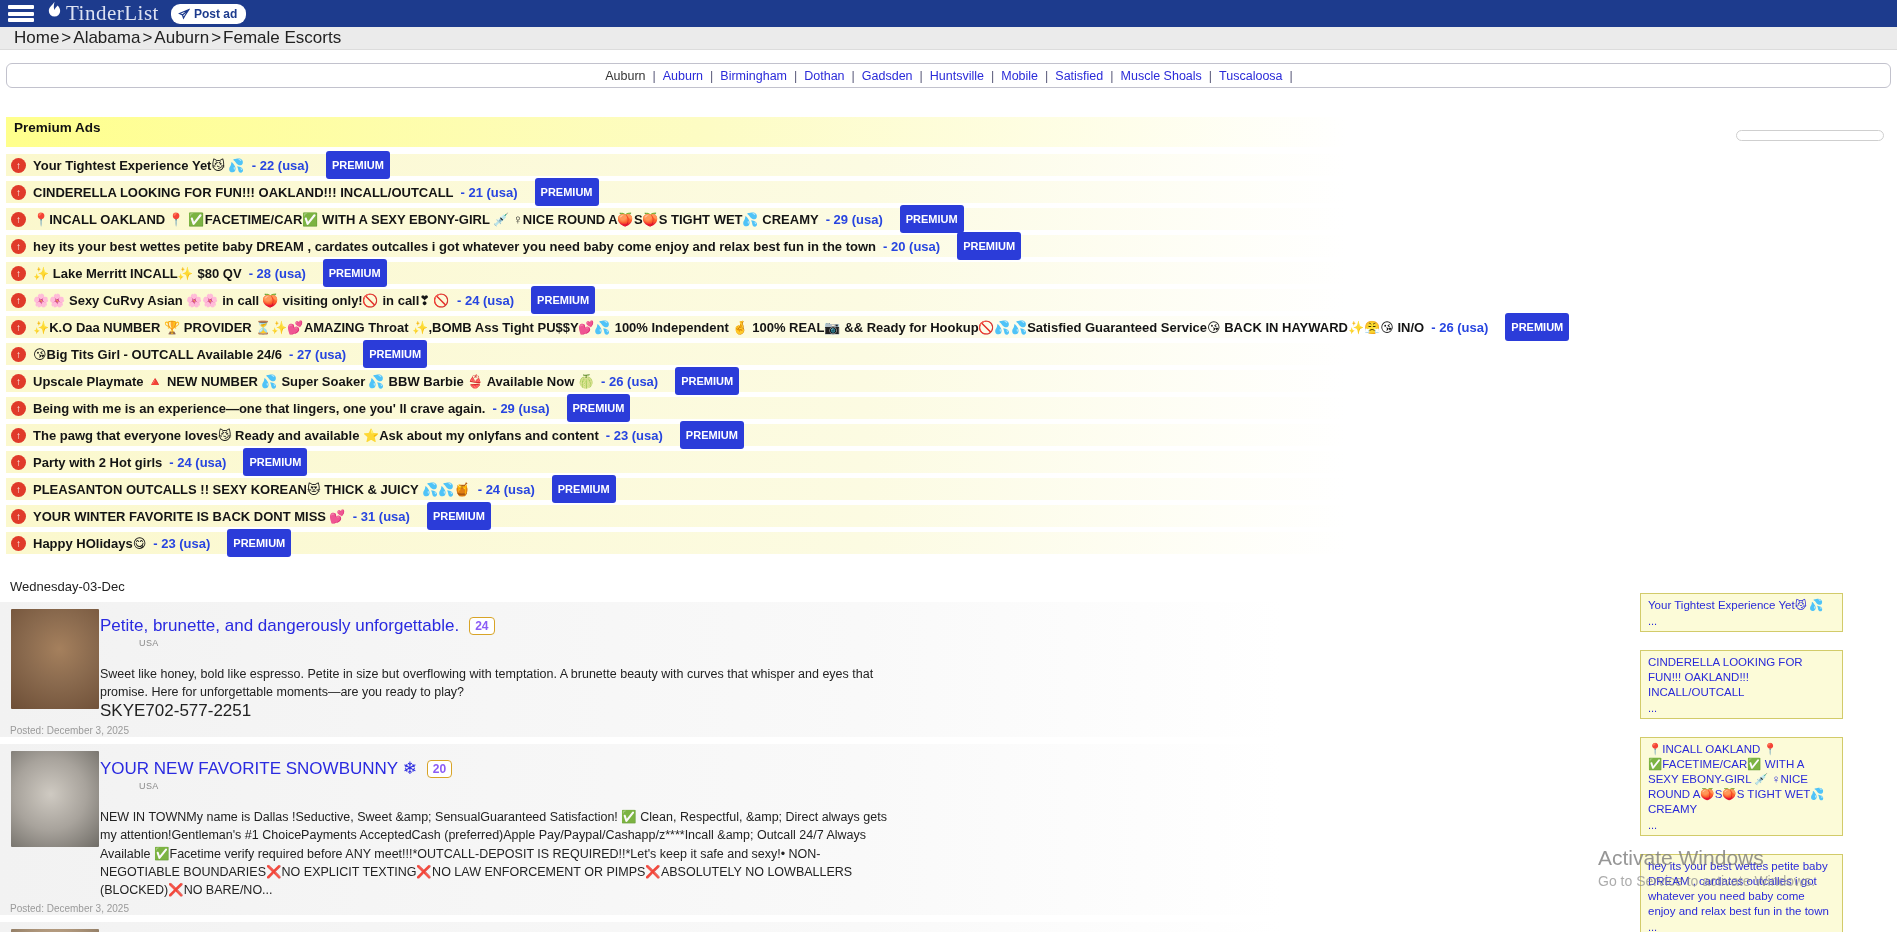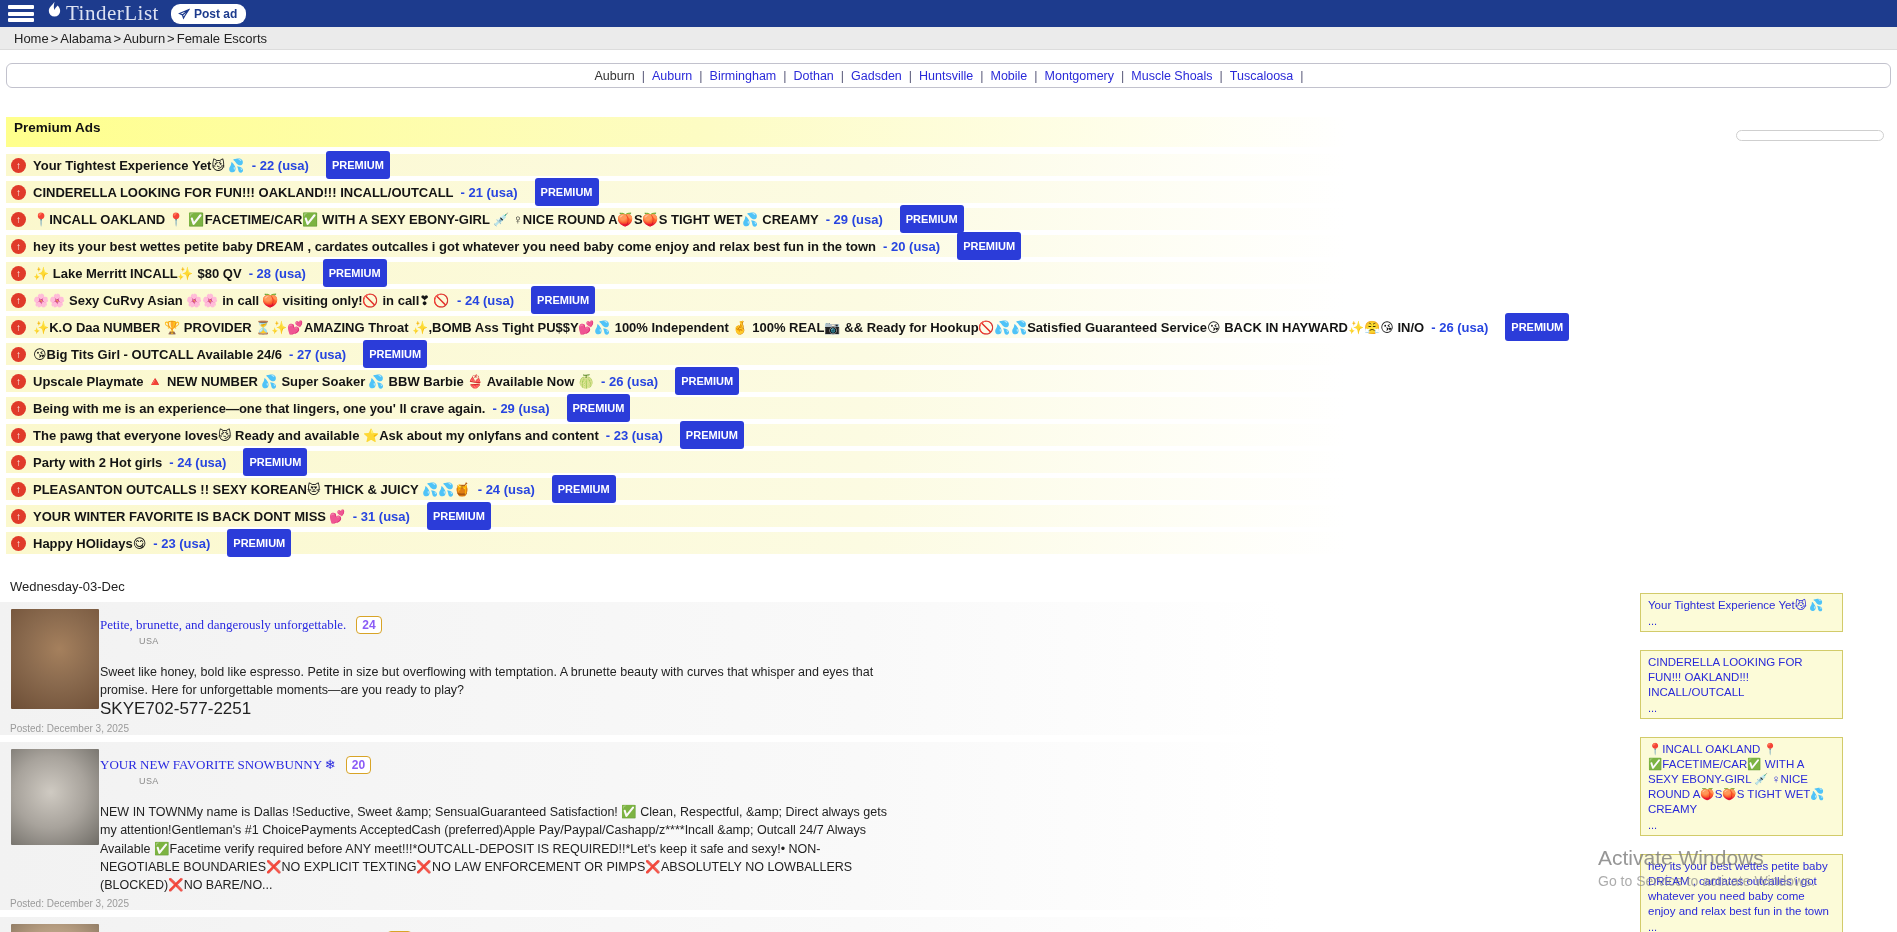--- a/index.html
+++ b/index.html
@@ -11,21 +11,21 @@
   .hamburger { width:26px; height:17px; display:flex; flex-direction:column; justify-content:space-between; cursor:pointer; }
   .hamburger i { display:block; height:4px; background:#fff; border-radius:1px; }
   .brand { display:flex; align-items:flex-start; gap:3px; cursor:pointer; }
   .brand svg { width:17px; height:17px; }
   .brand-name { font-family:"Liberation Serif","DejaVu Serif",serif; font-size:21px; color:#dde2f2; letter-spacing:.5px; }
   .postad { background:#fff; color:#1d3b8d; font-weight:bold; font-size:12px; border:none; border-radius:9px;
     padding:3px 9px 3px 7px; display:flex; align-items:center; gap:4px; cursor:pointer; }
   .postad svg { width:12px; height:12px; }
 
   
-  .breadcrumb { height:23px; background:#ebebeb; border-bottom:1px solid #dcdcdc; font-size:13px; color:#222;
+  .breadcrumb { height:23px; background:#ebebeb; border-bottom:1px solid #dcdcdc; font-size:17px; color:#222;
     display:flex; align-items:center; padding-left:14px; }
   .breadcrumb a { color:#222; text-decoration:none; cursor:pointer; }
   .breadcrumb .bsep { margin:0 2px; color:#222; }
 
   
   .citybox { margin:13px 6px 0 6px; height:25px; border:1px solid #c2c2cd; border-radius:6px; background:#fff;
     display:flex; align-items:center; justify-content:center; font-size:12.5px; }
   .citybox a { color:#2a2ad9; text-decoration:none; margin:0 4px; cursor:pointer; }
   .citybox a.current { color:#333; }
   .citybox .csep { color:#5a5a7a; margin:0 3px; }
@@ -48,21 +48,21 @@
   .cards { width:1565px; }
   .card { position:relative; min-height:96px; margin-bottom:7px; padding:8px 0 16px 0;
     background:linear-gradient(90deg,#f2f2f2 0%,#f9f9f9 55%,#ffffff 82%); }
   .thumb { position:absolute; left:11px; top:7px; width:88px; border-radius:1px; cursor:pointer; }
   .card:nth-of-type(1) .thumb { height:100px; background:radial-gradient(circle at 55% 40%, #a5805d 0%, #8a6a4e 45%, #6d4e36 100%); }
   .card:nth-of-type(2) .thumb { height:96px;  background:radial-gradient(circle at 45% 45%, #cfcac2 0%, #a8a39c 50%, #6f6c66 100%); }
   .card:nth-of-type(3) .thumb { height:102px; background:radial-gradient(circle at 50% 40%, #d6c0a5 0%, #b59c80 50%, #7c6a55 100%); }
   .card:nth-of-type(4) .thumb { height:70px;  background:radial-gradient(circle at 50% 40%, #c9a961 0%, #8a6f38 45%, #2e2620 100%); }
   .ccontent { margin-left:100px; padding-top:6px; }
   .ltitle-row { display:flex; align-items:center; gap:10px; }
-  .ltitle { color:#2a2ae0; font-size:13px; text-decoration:none; cursor:pointer;font-family:Liberation Serif, serif; }
+  .ltitle { color:#2a2ae0; font-size:17px; text-decoration:none; cursor:pointer; }
   .agebox { border:1.5px solid #d8a427; border-radius:4px; background:#fff; color:#8b5cf6; font-size:12px; font-weight:bold;
     padding:0 5px; line-height:16px; }
   .country { font-size:9px; color:#8a8a8a; letter-spacing:.4px; margin-top:2px;padding-left:39px; }
   .desc { font-size:12.5px; color:#222; margin-top:17px; max-width:790px; line-height:1.45; }
   .phone-line { font-size:17px; color:#222; }
   .posted { position:absolute; left:10px; bottom:1px; font-size:10px; color:#9a9a9a; }
 
   
   .sidebar { position:absolute; left:1640px; top:593px; width:203px; z-index:1; }
   .sbox { background:#fcfbd8; border:1px solid #d2cb6a; padding:4px 7px 3px 7px; margin-bottom:18px;
@@ -119,21 +119,21 @@
   <a>Birmingham</a>
     <span class="csep">|</span>
   <a>Dothan</a>
     <span class="csep">|</span>
   <a>Gadsden</a>
     <span class="csep">|</span>
   <a>Huntsville</a>
     <span class="csep">|</span>
   <a>Mobile</a>
     <span class="csep">|</span>
-  <a>Montgomery</a>
+  <a>Satisfied</a>
     <span class="csep">|</span>
   <a>Muscle Shoals</a>
     <span class="csep">|</span>
   <a>Tuscaloosa</a>
     <span class="csep">|</span>
 </div>
 
 <div class="premium">
   <div class="premium-header">Premium Ads</div>
   <div class="prows">

